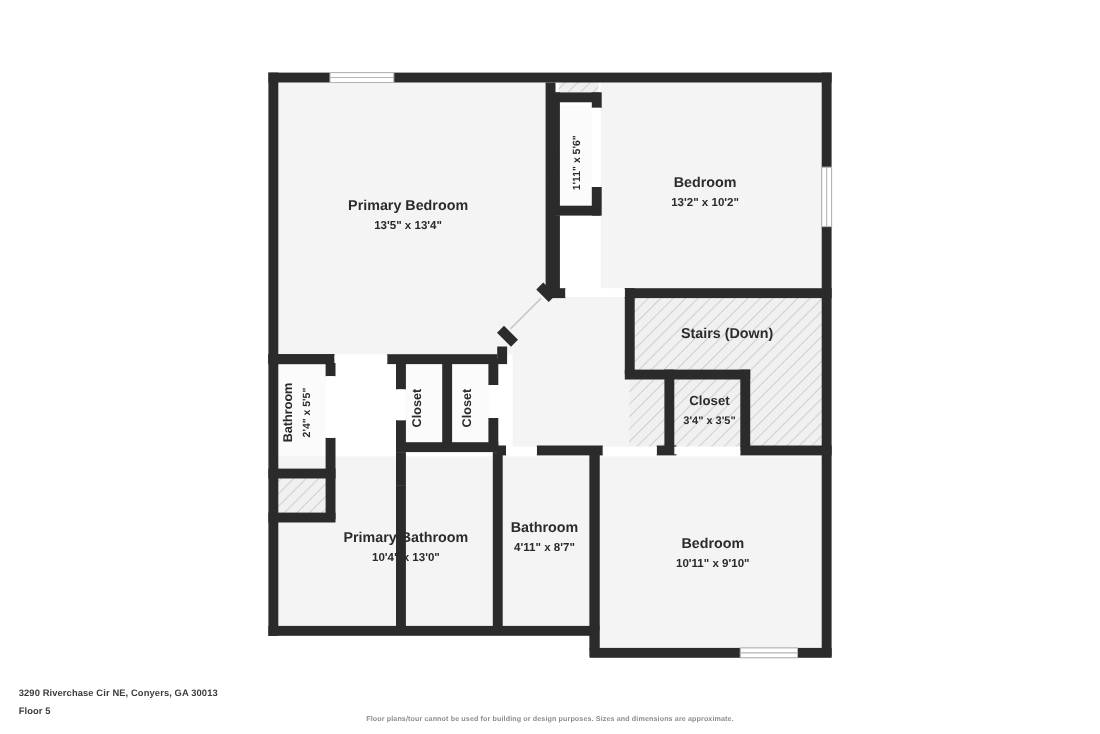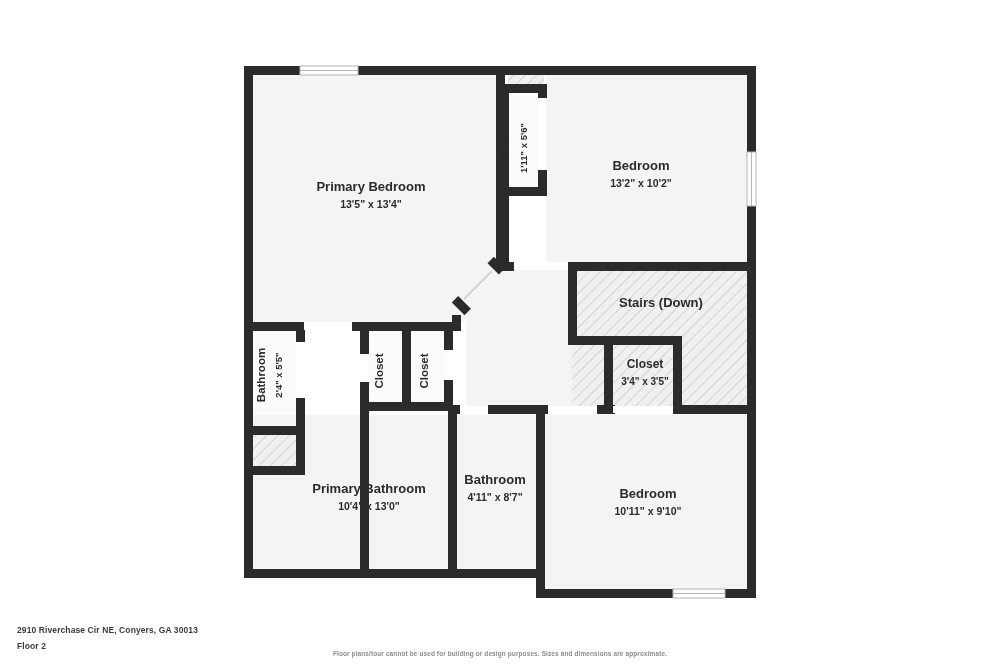--- a/index.html
+++ b/index.html
@@ -233,16 +233,16 @@
       <text class="room-label-dim" x="369" y="510" font-size="10.5" text-anchor="middle">10'4" x 13'0"</text>
 
       <text class="room-label-name" x="495" y="484" font-size="13" text-anchor="middle">Bathroom</text>
       <text class="room-label-dim" x="495" y="501" font-size="10.5" text-anchor="middle">4'11" x 8'7"</text>
 
       <text class="room-label-name" x="648" y="498" font-size="13" text-anchor="middle">Bedroom</text>
       <text class="room-label-dim" x="648" y="515" font-size="10.5" text-anchor="middle">10'11" x 9'10"</text>
     </g>
   </svg>
 
-  <div id="footer-address">2910 Riverchase Cir NE, Conyers, GA 30013</div>
-  <div id="footer-floor">Floor 2</div>
+  <div id="footer-address">3290 Riverchase Cir NE, Conyers, GA 30013</div>
+  <div id="footer-floor">Floor 5</div>
   <div id="footer-disclaimer">Floor plans/tour cannot be used for building or design purposes. Sizes and dimensions are approximate.</div>
 </div>
 
 </body></html>

